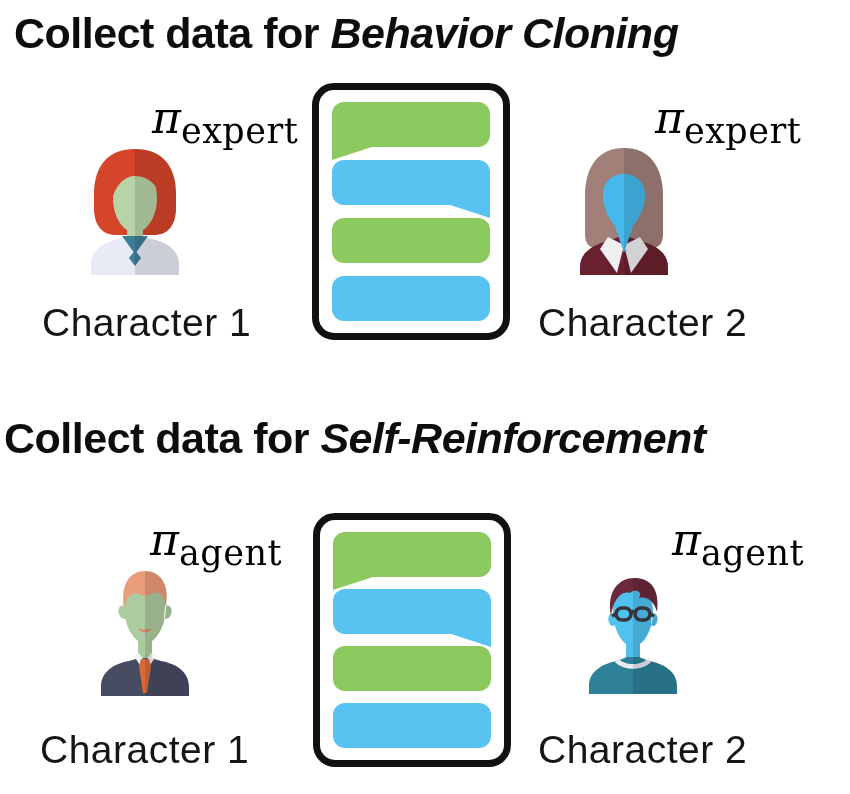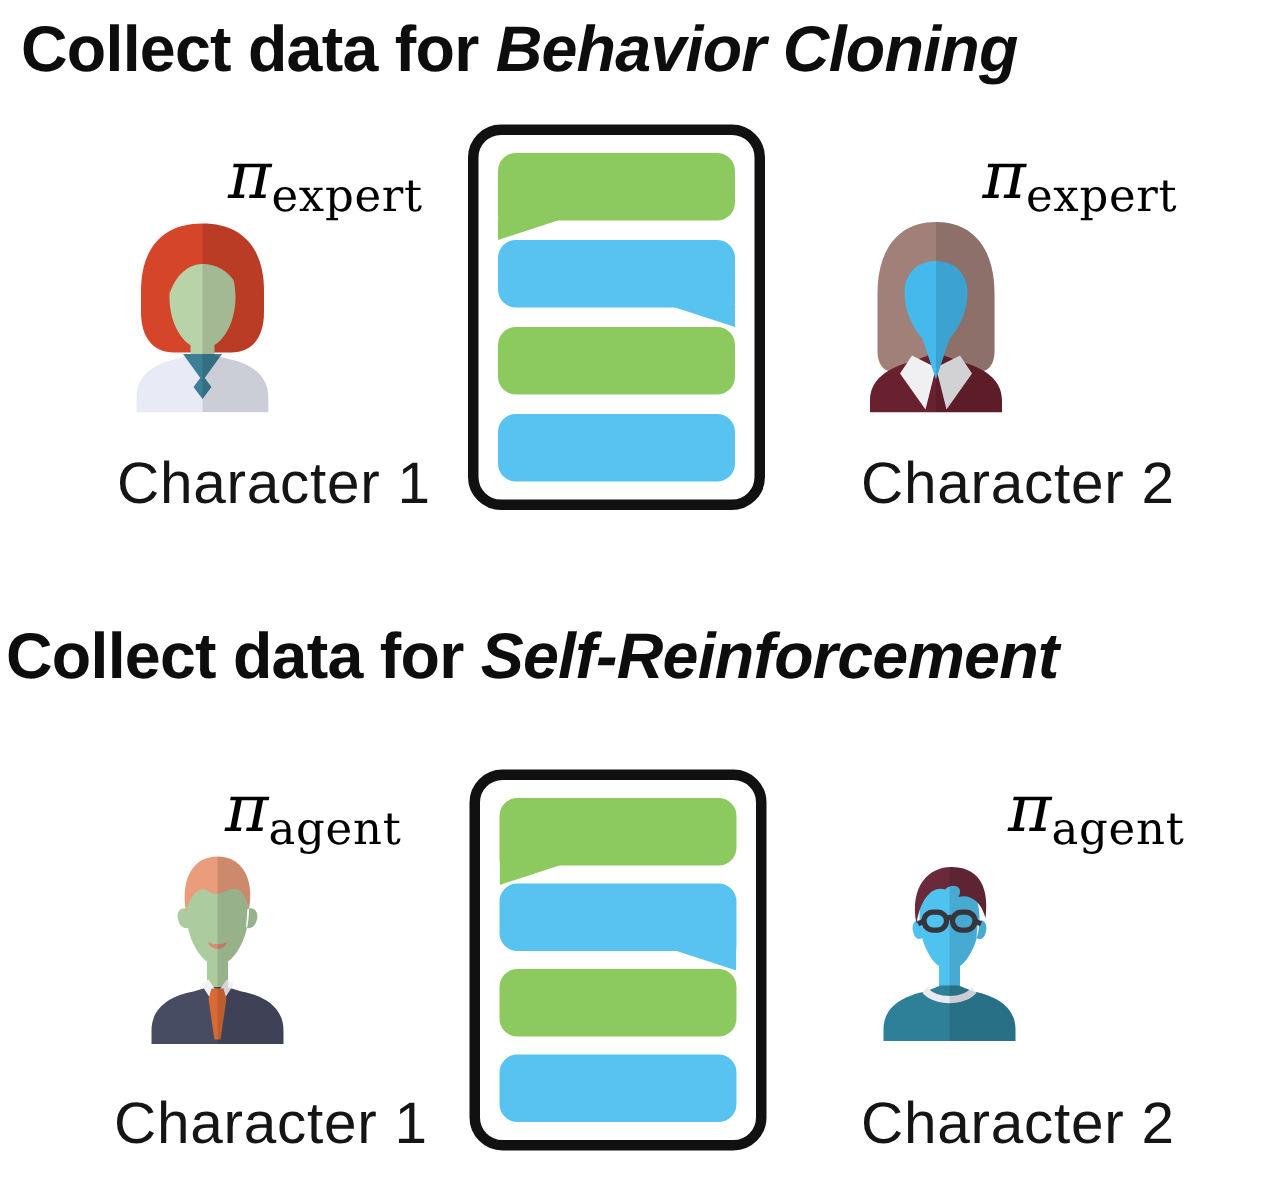--- a/index.html
+++ b/index.html
@@ -10,24 +10,24 @@
   .abs{position:absolute;}
   .title{
     margin:0;font-size:43px;font-weight:700;letter-spacing:-0.5px;
     color:#0d0d0d;white-space:nowrap;line-height:1.1;
   }
   .title em{font-style:italic;}
   .pi-label{
     font-family:"DejaVu Serif",serif;line-height:1;white-space:nowrap;color:#000;
   }
   .pi-sym{font-style:italic;font-size:44px;}
-  .pi-sub{font-style:normal;font-size:30px;vertical-align:-0.28em;letter-spacing:0.5px;}
+  .pi-sub{font-style:normal;font-size:35px;vertical-align:-0.28em;letter-spacing:0.5px;}
   .char-name{
     font-size:39px;font-weight:400;letter-spacing:0.5px;color:#151515;
-    white-space:nowrap;line-height:1;margin-left:36px;
+    white-space:nowrap;line-height:1;
   }
   .chat{
     box-sizing:border-box;background:#ffffff;
     border:7px solid var(--chat-border,#111);border-radius:22px;
     padding:12px 13px;display:flex;flex-direction:column;justify-content:space-between;
   }
   .bubble{position:relative;width:100%;height:45px;border-radius:12px;flex:0 0 auto;}
   .bubble.green{background:var(--bubble-green,#8CC95F);}
   .bubble.blue{background:var(--bubble-blue,#58C2F0);}
   .bubble.tail-bottom-left{border-bottom-left-radius:3px;}

